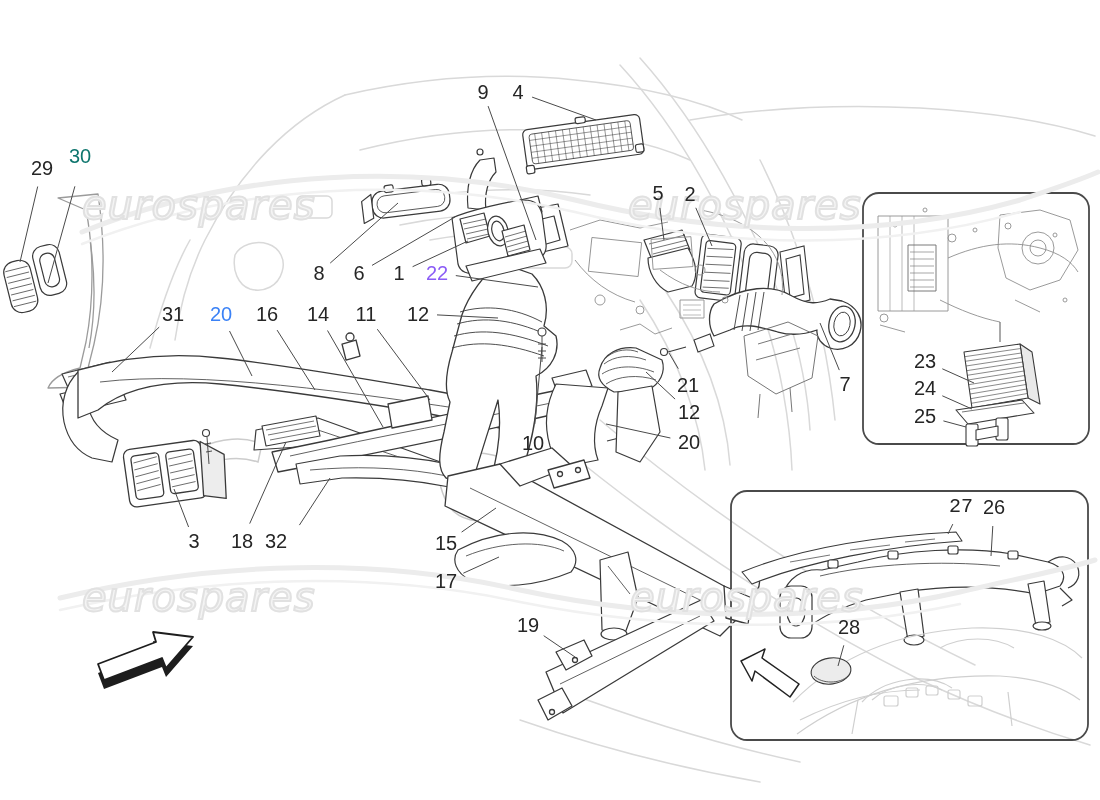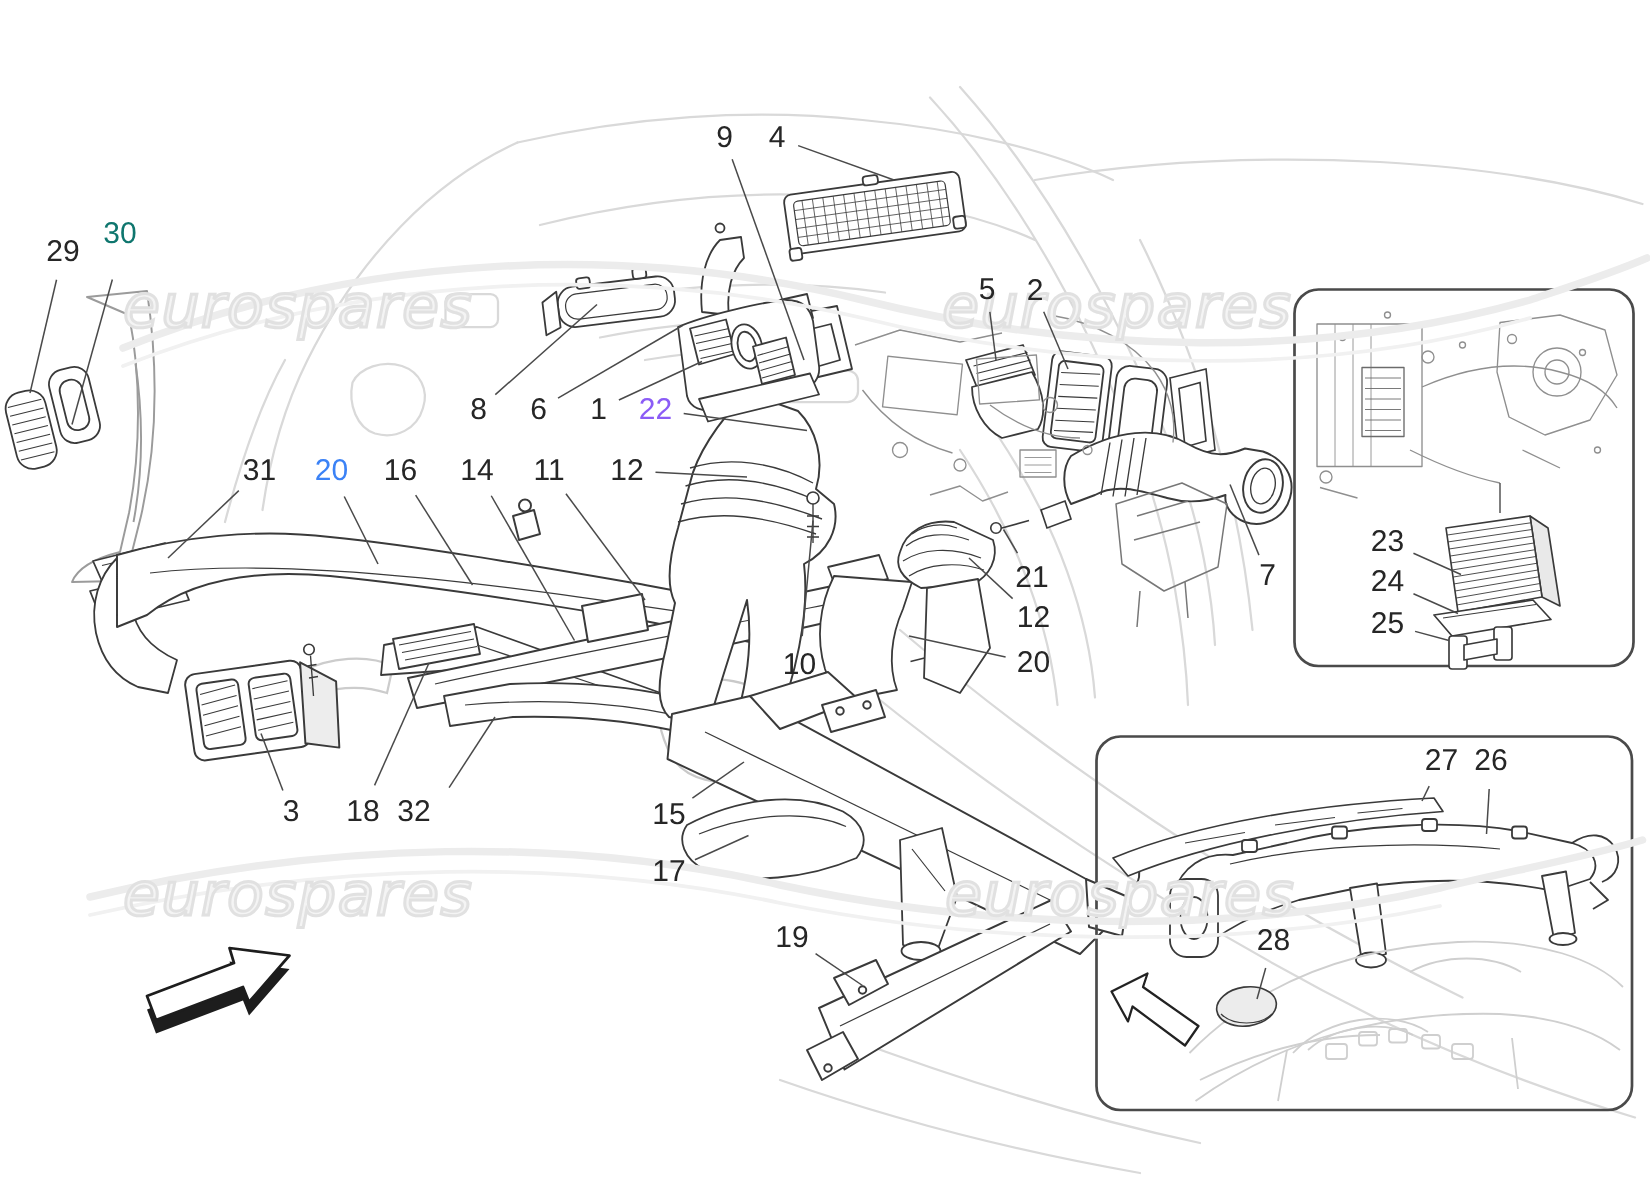--- a/index.html
+++ b/index.html
@@ -407,18 +407,18 @@
       <div class="callout" style="left: 845px; top: 384px; color: rgb(38, 38, 38);">7</div>
       <div class="callout" style="left: 925px; top: 361px; color: rgb(38, 38, 38);">23</div>
       <div class="callout" style="left: 925px; top: 388px; color: rgb(38, 38, 38);">24</div>
       <div class="callout" style="left: 925px; top: 416px; color: rgb(38, 38, 38);">25</div>
       <div class="callout" style="left: 194px; top: 541px; color: rgb(38, 38, 38);">3</div>
       <div class="callout" style="left: 242px; top: 541px; color: rgb(38, 38, 38);">18</div>
       <div class="callout" style="left: 276px; top: 541px; color: rgb(38, 38, 38);">32</div>
       <div class="callout" style="left: 446px; top: 543px; color: rgb(38, 38, 38);">15</div>
       <div class="callout" style="left: 446px; top: 581px; color: rgb(38, 38, 38);">17</div>
       <div class="callout" style="left: 528px; top: 625px; color: rgb(38, 38, 38);">19</div>
-      <div class="callout" style="left: 961px; top: 507px; color: rgb(38, 38, 38);">27</div>
+      <div class="callout" style="left: 961px; top: 507px; color: rgb(38, 38, 38); font-family: Liberation Mono, monospace;">27</div>
       <div class="callout" style="left: 994px; top: 507px; color: rgb(38, 38, 38);">26</div>
       <div class="callout" style="left: 849px; top: 627px; color: rgb(38, 38, 38);">28</div>
     </div>
 
 </div>
 
 </body></html>

